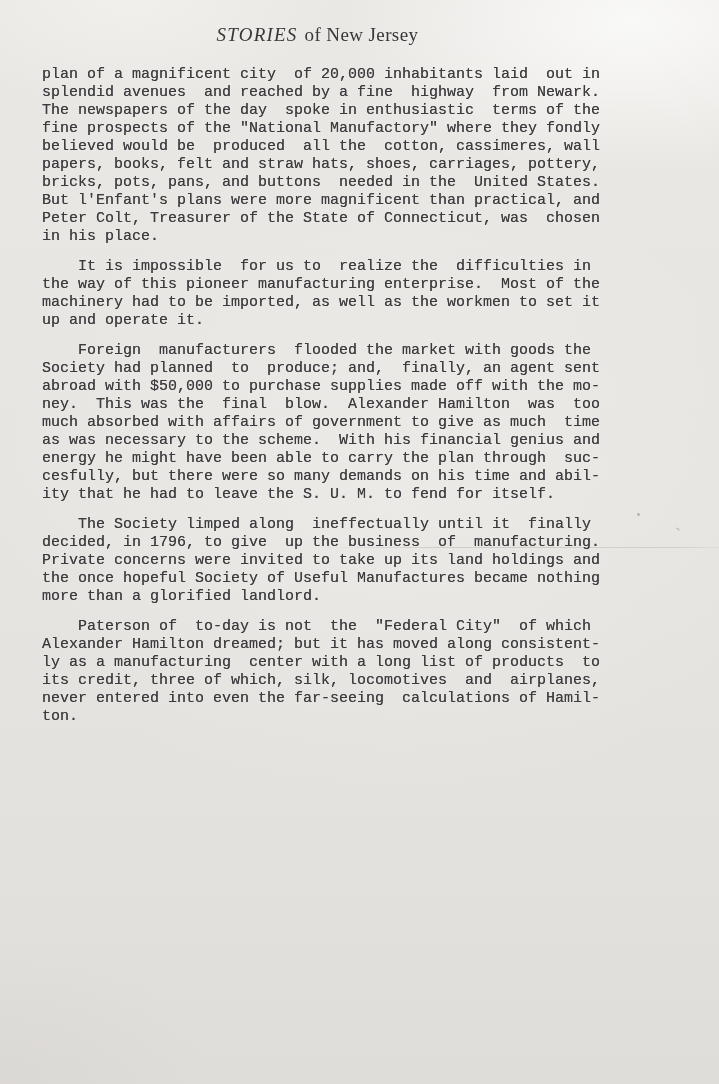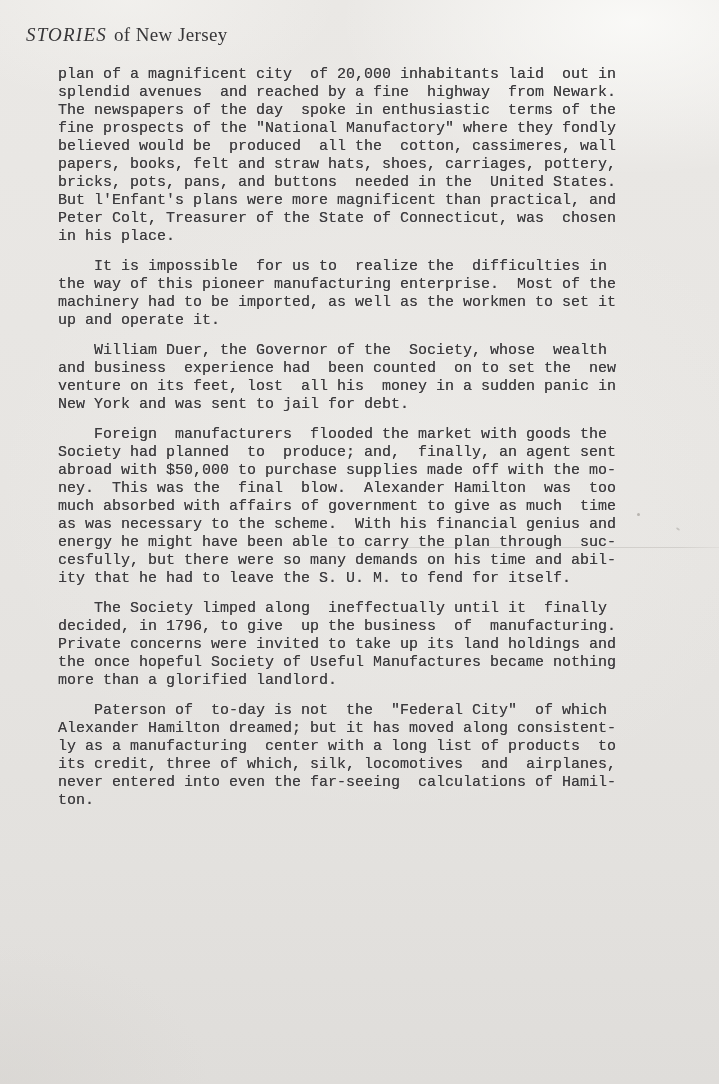--- a/index.html
+++ b/index.html
@@ -31,23 +31,24 @@
   }
   .speck-1, .speck-2 {
     position: absolute;
     border-radius: 50%;
     background: rgba(110,104,98,0.4);
   }
   .speck-1 { left: 637px; top: 513px; width: 3px; height: 3px; }
   .speck-2 { left: 676px; top: 528px; width: 4px; height: 2px; transform: rotate(35deg); background: rgba(120,114,108,0.3); }
   .title {
     position: absolute;
-    left: 26px;
+    left: 43px;
     top: 24px;
     width: 549px;
+    text-align: center;
     font-family: "Liberation Serif", "DejaVu Serif", serif;
     font-size: 19px;
     color: #373638;
     white-space: nowrap;
   }
   .title .series {
     font-style: italic;
     letter-spacing: 1.2px;
   }
   .title .subtitle {
@@ -59,21 +60,21 @@
     left: 42px;
     top: 66px;
     width: 600px;
   }
   .para {
     white-space: pre;
     font-size: 15px;
     line-height: 18px;
     color: #3c3b3e;
     text-shadow: 0 0 0.6px rgba(62,60,64,0.75);
-    margin: 0 0 12px 16px;
+    margin: 0 0 12px 0;
   }
   .bibliography {
     margin-left: 51px;
   }
 </style>
 </head>
 <body>
 
 <div class="page">
   <div class="crease"></div>
@@ -92,24 +93,20 @@
 believed would be  produced  all the  cotton, cassimeres, wall
 papers, books, felt and straw hats, shoes, carriages, pottery,
 bricks, pots, pans, and buttons  needed in the  United States.
 But l'Enfant's plans were more magnificent than practical, and
 Peter Colt, Treasurer of the State of Connecticut, was  chosen
 in his place.</div>
       <div class="para">    It is impossible  for us to  realize the  difficulties in
 the way of this pioneer manufacturing enterprise.  Most of the
 machinery had to be imported, as well as the workmen to set it
 up and operate it.</div>
-      <div class="para">    William Duer, the Governor of the  Society, whose  wealth
-and business  experience had  been counted  on to set the  new
-venture on its feet, lost  all his  money in a sudden panic in
-New York and was sent to jail for debt.</div>
       <div class="para">    Foreign  manufacturers  flooded the market with goods the
 Society had planned  to  produce; and,  finally, an agent sent
 abroad with $50,000 to purchase supplies made off with the mo-
 ney.  This was the  final  blow.  Alexander Hamilton  was  too
 much absorbed with affairs of government to give as much  time
 as was necessary to the scheme.  With his financial genius and
 energy he might have been able to carry the plan through  suc-
 cesfully, but there were so many demands on his time and abil-
 ity that he had to leave the S. U. M. to fend for itself.</div>
       <div class="para">    The Society limped along  ineffectually until it  finally

